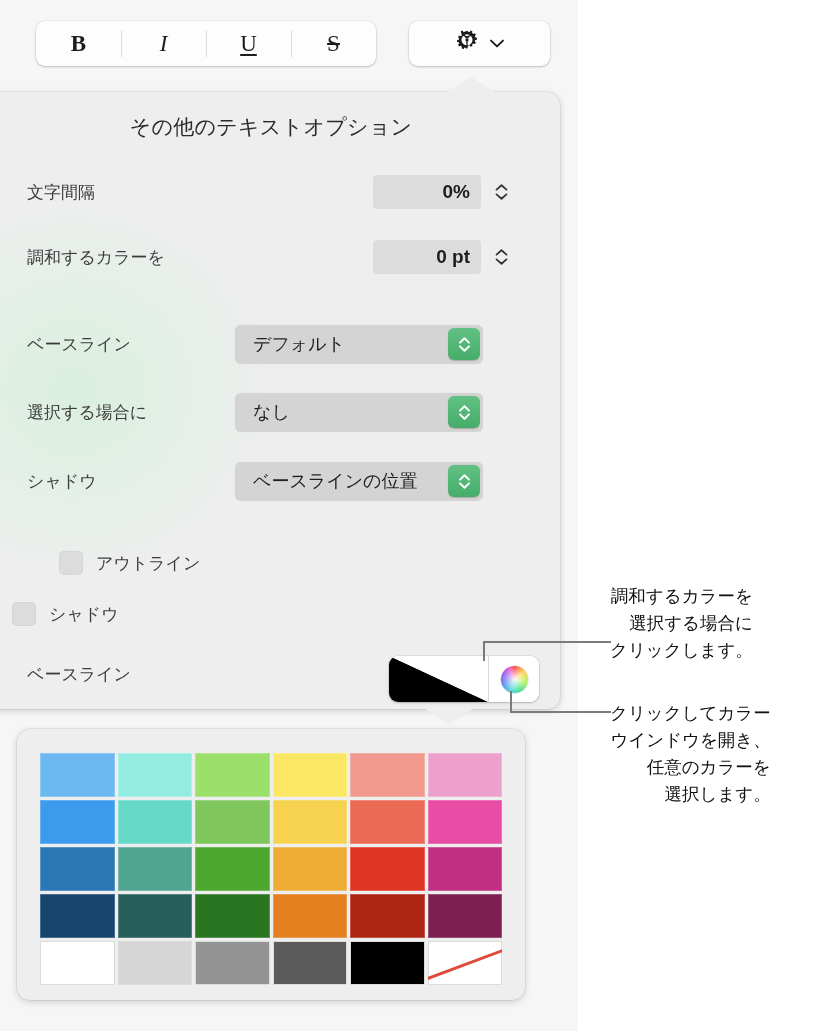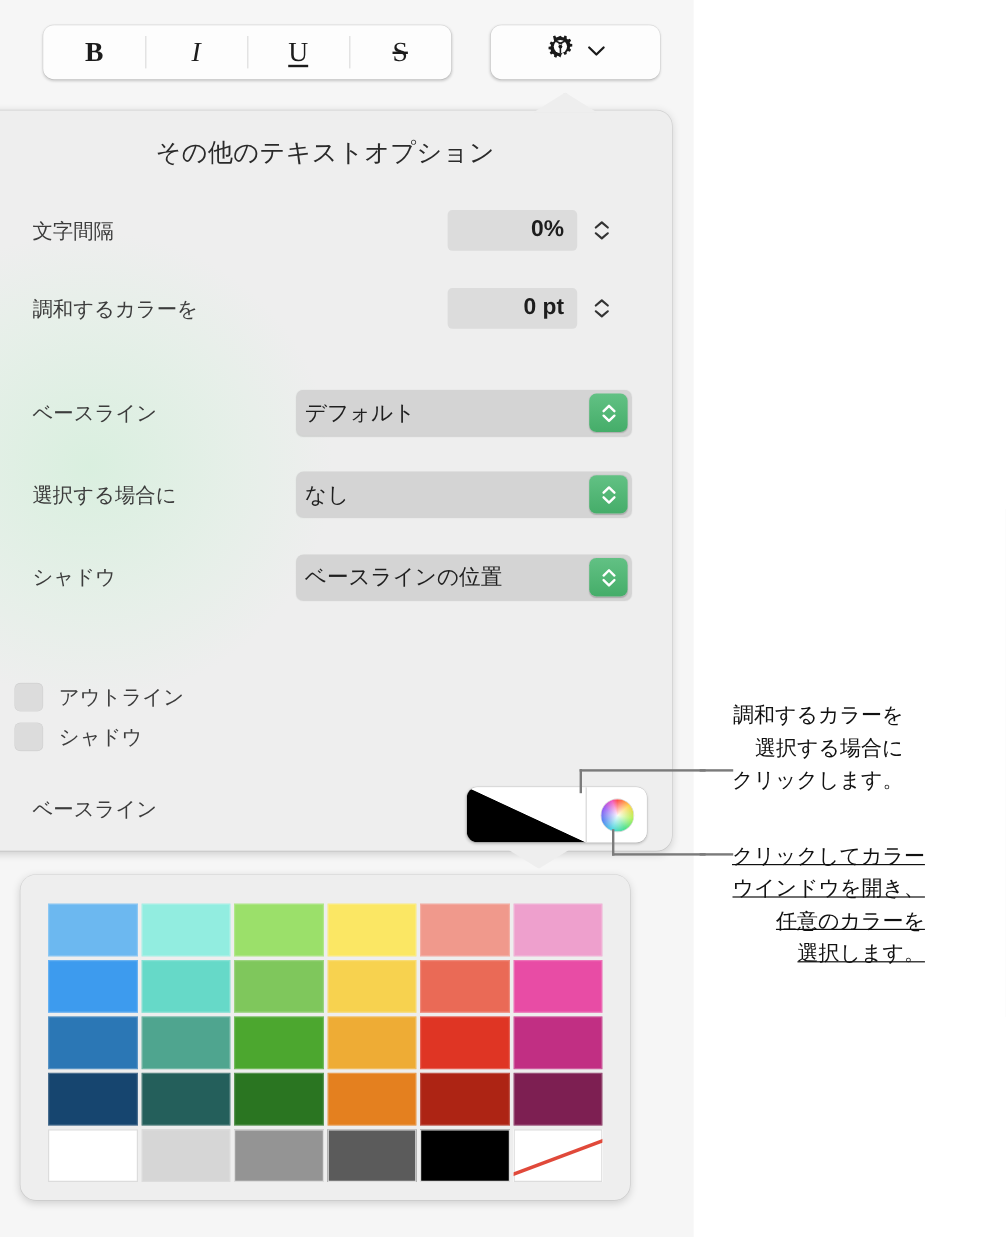--- a/index.html
+++ b/index.html
@@ -171,29 +171,29 @@
     justify-content: center;
     gap: 2px;
   }
   .chev {
     width: 13px; height: 7px;
   }
 
   
   .sel-field {
     position: absolute;
-    left: 265px;
-    width: 279px;
+    left: 253px;
+    width: 248px;
     height: 38px;
     background: #d4d4d4;
     border-radius: 6px;
     display: flex;
     align-items: center;
     box-sizing: border-box;
-    padding-left: 7px;
+    padding-left: 18px;
     font-size: 18px;
     color: #1f1f1f;
     box-shadow: 0 0.5px 1px rgba(0,0,0,0.12);
   }
   .sel-stepper {
     position: absolute;
     right: 3px; top: 3px;
     width: 32px; height: 32px;
     background: linear-gradient(180deg, #62c184 0%, #45ad69 100%);
     border-radius: 6px;
@@ -421,21 +421,21 @@
         <span>ベースラインの位置</span>
         <span class="sel-stepper">
           <svg width="13" height="17" viewBox="0 0 13 17" aria-hidden="true">
             <path d="M2 6.6 L6.5 2.2 L11 6.6" stroke="#fff" stroke-width="2" fill="none" stroke-linecap="round" stroke-linejoin="round"></path>
             <path d="M2 10.4 L6.5 14.8 L11 10.4" stroke="#fff" stroke-width="2" fill="none" stroke-linecap="round" stroke-linejoin="round"></path>
           </svg>
         </span>
       </div>
     </div>
 
-    <div class="chk-row" style="top:477px;">
+    <div class="chk-row" style="top:459px;margin-left:47px;">
       <span class="chk-box"></span>
       <span class="chk-label">アウトライン</span>
     </div>
 
     <div class="chk-row" style="top:510px;">
       <span class="chk-box"></span>
       <span class="chk-label">シャドウ</span>
     </div>
 
     <div class="opt-row" style="top:562px;">
@@ -488,20 +488,20 @@
 
 <div id="callouts">
 
   <div class="callout-text" style="left:32px; top:583px;">調和するカラーを
 選択する場合に
 クリックします。</div>
   <div class="lead lead-h" style="left:5px; top:641px; width:28px;"></div>
   <div class="lead lead-h" style="left:-95px; top:641px; width:105px;"></div>
   <div class="lead lead-v" style="left:-95px; top:641px; height:20px;"></div>
 
-  <div class="callout-text" style="left:32px; top:700px;text-decoration:underline;">クリックしてカラー
+  <div class="callout-text" style="left:32px; top:700px;">クリックしてカラー
 ウインドウを開き、
 任意のカラーを
 選択します。</div>
   <div class="lead lead-h" style="left:5px; top:711px; width:28px;"></div>
   <div class="lead lead-h" style="left:-68px; top:711px; width:78px;"></div>
   <div class="lead lead-v" style="left:-68px; top:691px; height:22px;"></div>
 </div>
 
 </body></html>

